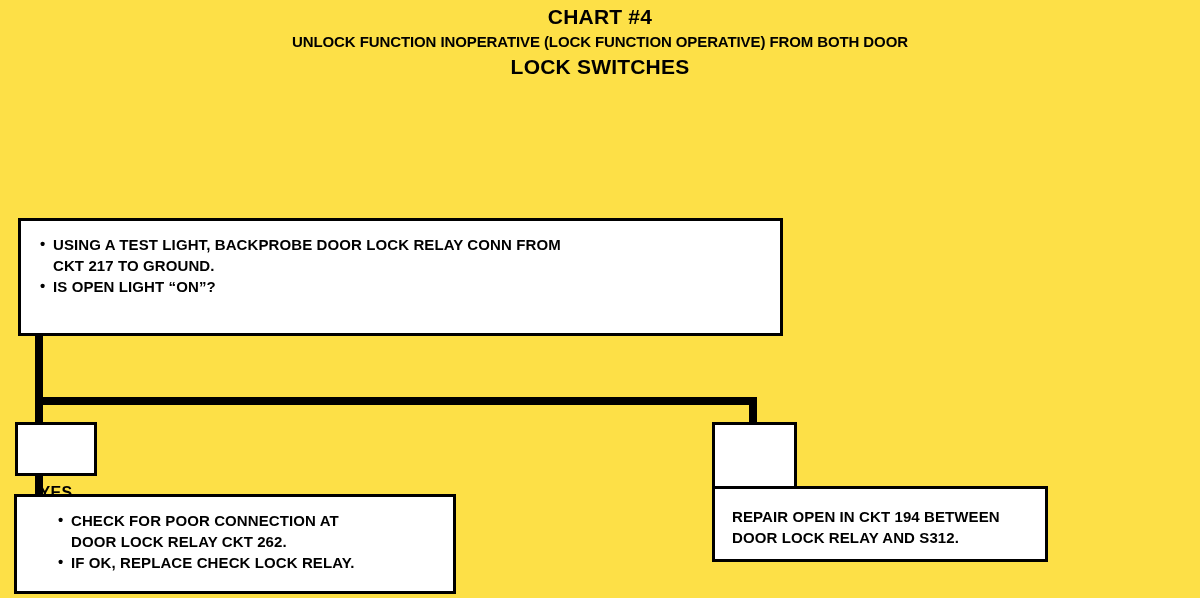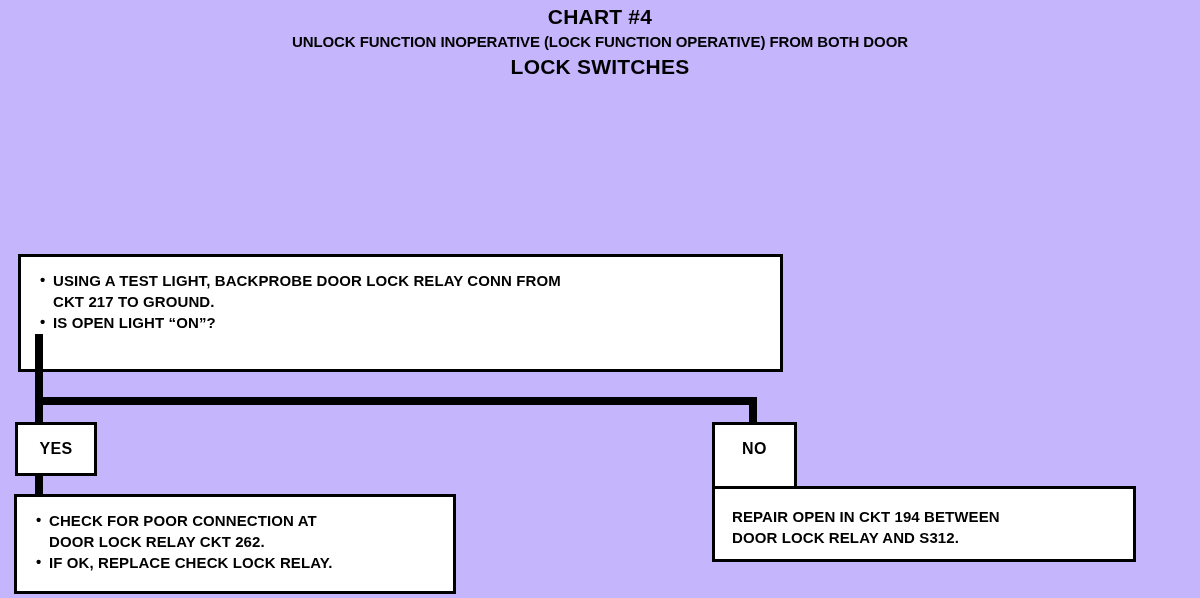--- a/index.html
+++ b/index.html
@@ -11,21 +11,21 @@
   body {
     font-family: "Liberation Sans", sans-serif;
     color: #000000;
     -webkit-font-smoothing: none;
   }
 
   #canvas {
     position: relative;
     width: 1200px;
     height: 598px;
-    background: #c4b5fd;
+    background: #fde047;
     overflow: hidden;
   }
 
   
   .title-block {
     position: absolute;
     left: 0;
     top: 4px;
     width: 1200px;
     text-align: center;
@@ -81,21 +81,20 @@
     display: block;
     padding-left: 0;
   }
 
   
   #question-box {
     left: 18px;
     top: 218px;
     width: 765px;
     height: 118px;
-    margin-top: 36px;
   }
   #question-box .inner {
     padding: 13px 0 0 19px;
   }
 
   #yes-label-box {
     left: 15px;
     top: 422px;
     width: 82px;
     height: 54px;
@@ -105,36 +104,38 @@
     top: 422px;
     width: 85px;
     height: 71px;
   }
   .label-box-text {
     font-weight: bold;
     font-size: 16px;
     line-height: 48px;
     text-align: center;
     letter-spacing: 0.4px;
+    margin-top: 44px;
   }
 
   #yes-result-box {
     left: 14px;
     top: 494px;
     width: 442px;
     height: 100px;
   }
   #yes-result-box .inner {
     padding: 13px 0 0 19px;
+    margin-left: 22px;
   }
 
   #no-result-box {
     left: 712px;
     top: 486px;
-    width: 424px;
+    width: 336px;
     height: 76px;
   }
   #no-result-box .inner {
     padding: 17px 0 0 17px;
   }
 
   
   .line {
     position: absolute;
     background: #000000;

